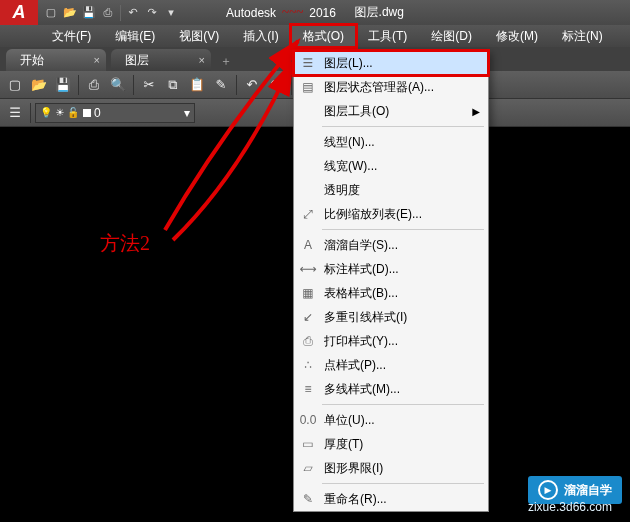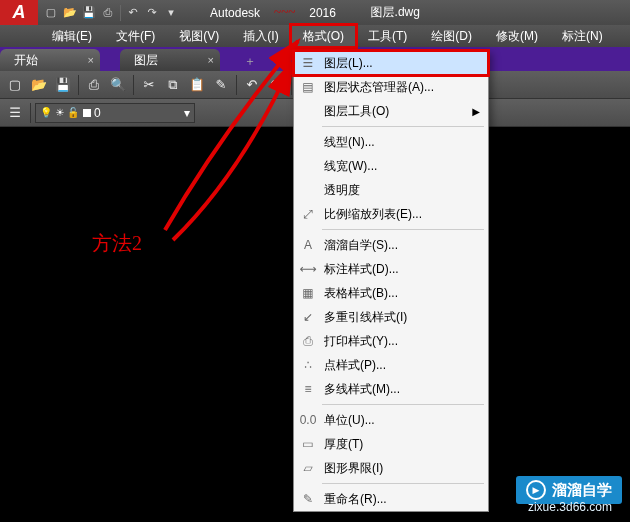--- a/index.html
+++ b/index.html
@@ -2,46 +2,46 @@
 <html><head>
 <meta charset="utf-8">
 <style>
 *{margin:0;padding:0;box-sizing:border-box;font-family:"Microsoft YaHei",SimSun,sans-serif;font-size:12px}
 body{width:630px;height:522px;background:#000;overflow:hidden;position:relative}
 .titlebar{height:25px;background:linear-gradient(#5a5a5a,#484848);display:flex;align-items:center;position:relative}
 .app-logo{width:38px;height:25px;background:#c82020;color:#fff;font-weight:bold;font-size:18px;font-style:italic;display:flex;align-items:center;justify-content:center;font-family:Arial}
 .qat{display:flex;gap:1px;margin-left:4px;align-items:center}
 .qat-btn{width:18px;height:18px;display:flex;align-items:center;justify-content:center;color:#ddd;cursor:pointer;font-size:11px}
 .qat-sep{width:1px;height:16px;background:#666;margin:0 2px}
-.title-text{position:absolute;left:50%;transform:translateX(-50%);color:#fff;font-size:12px;white-space:nowrap;display:flex;align-items:center;gap:14px}
+.title-text{position:absolute;left:50%;transform:translateX(-50%);color:#fff;font-size:12px;white-space:nowrap;display:flex;align-items:center;gap:6px}
 .title-text .scribble{color:#c00;font-family:cursive;font-size:13px;position:relative;top:-1px}
 .menubar{height:22px;background:linear-gradient(#565656,#444);display:flex;align-items:stretch;padding-left:40px;gap:0}
 .menu-item{color:#fff;padding:0 12px;display:flex;align-items:center;cursor:pointer;position:relative}
 .menu-item.hl{outline:3px solid #e00000;outline-offset:-1px;background:#5a5a5a}
-.tabbar{height:24px;background:#4c1d95;display:flex;align-items:flex-end;gap:16px}
+.tabbar{height:24px;background:#404040;display:flex;align-items:flex-end;padding-left:6px;gap:1px}
 .tab{height:22px;background:linear-gradient(#686868,#4a4a4a);color:#fff;padding:0 24px 0 14px;border-radius:6px 6px 0 0;display:flex;align-items:center;position:relative;margin-right:4px;min-width:100px}
 .tab.alt{background:linear-gradient(#585858,#3e3e3e)}
 .tab-x{position:absolute;right:6px;color:#ccc;font-size:11px}
 .tab-plus{width:20px;height:20px;color:#aaa;display:flex;align-items:center;justify-content:center;cursor:pointer}
 .toolbar-row{height:28px;background:linear-gradient(#5f5f5f,#4c4c4c);display:flex;align-items:center;padding:0 4px;gap:2px;border-bottom:1px solid #333}
 .tbtn{width:22px;height:22px;display:flex;align-items:center;justify-content:center;color:#eee;cursor:pointer;font-size:13px;border-radius:2px}
 .tsep{width:1px;height:20px;background:#333;margin:0 2px}
 .layer-combo{height:20px;background:#555;border:1px solid #333;display:flex;align-items:center;padding:0 4px;gap:3px;min-width:160px;color:#fff;font-size:11px}
 .layer-combo .mini{font-size:10px}
 .canvas{position:absolute;left:0;top:127px;right:0;bottom:0;background:#000}
-.annotation{position:absolute;left:92px;top:230px;color:#e00000;font-size:20px;font-family:SimSun}
+.annotation{position:absolute;left:100px;top:230px;color:#e00000;font-size:20px;font-family:SimSun}
 .dropdown{position:absolute;left:293px;top:50px;width:196px;background:#f5f5f5;border:1px solid #888;box-shadow:3px 3px 8px rgba(0,0,0,.4);z-index:20}
 .dd-item{height:24px;display:flex;align-items:center;padding-left:30px;position:relative;cursor:pointer;color:#000}
 .dd-item.highlight{background:#cce4ff;outline:3px solid #e00000;outline-offset:-1px}
 .dd-item .ic{position:absolute;left:6px;width:16px;height:16px;display:flex;align-items:center;justify-content:center;font-size:12px;color:#666}
 .dd-item .arrow{position:absolute;right:8px;color:#000;font-size:10px}
 .dd-sep{height:1px;background:#ccc;margin:3px 4px 3px 28px}
 .watermark{position:absolute;right:8px;bottom:18px;display:flex;align-items:center;gap:6px;background:#1a8acb;padding:4px 10px;border-radius:3px;z-index:5}
 .watermark .play{width:20px;height:20px;border:2px solid #fff;border-radius:50%;display:flex;align-items:center;justify-content:center;color:#fff;font-size:9px}
-.watermark .txt{color:#fff;font-size:15px;font-weight:bold}
+.watermark .txt{color:#fff;font-size:12px;font-weight:bold}
 .watermark .sub{color:#dff0fb;font-size:12px;position:absolute;right:10px;bottom:-10px}
 svg.arrow-svg{position:absolute;z-index:15;pointer-events:none}
 </style>
 </head>
 <body>
 
 <div class="titlebar">
   <div class="app-logo">A</div>
   <div class="qat">
     <div class="qat-btn">▢</div>
@@ -56,22 +56,22 @@
   <div class="title-text">
     <span>Autodesk</span>
     <span class="scribble">~~~</span>
     <span>2016</span>
     <span>&nbsp;&nbsp;</span>
     <span>图层.dwg</span>
   </div>
 </div>
 
 <div class="menubar">
+  <div class="menu-item">文件(F)</div>
   <div class="menu-item">编辑(E)</div>
-  <div class="menu-item">文件(F)</div>
   <div class="menu-item">视图(V)</div>
   <div class="menu-item">插入(I)</div>
   <div class="menu-item hl">格式(O)</div>
   <div class="menu-item">工具(T)</div>
   <div class="menu-item">绘图(D)</div>
   <div class="menu-item">修改(M)</div>
   <div class="menu-item">标注(N)</div>
 </div>
 
 <div class="tabbar">

